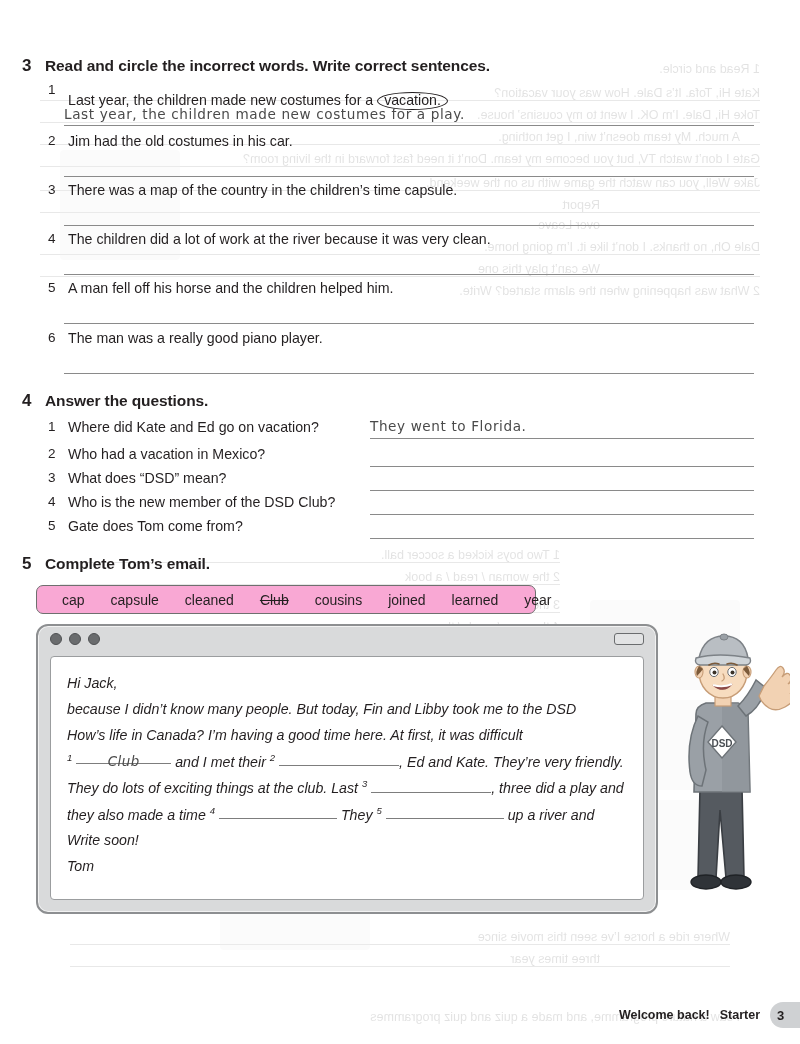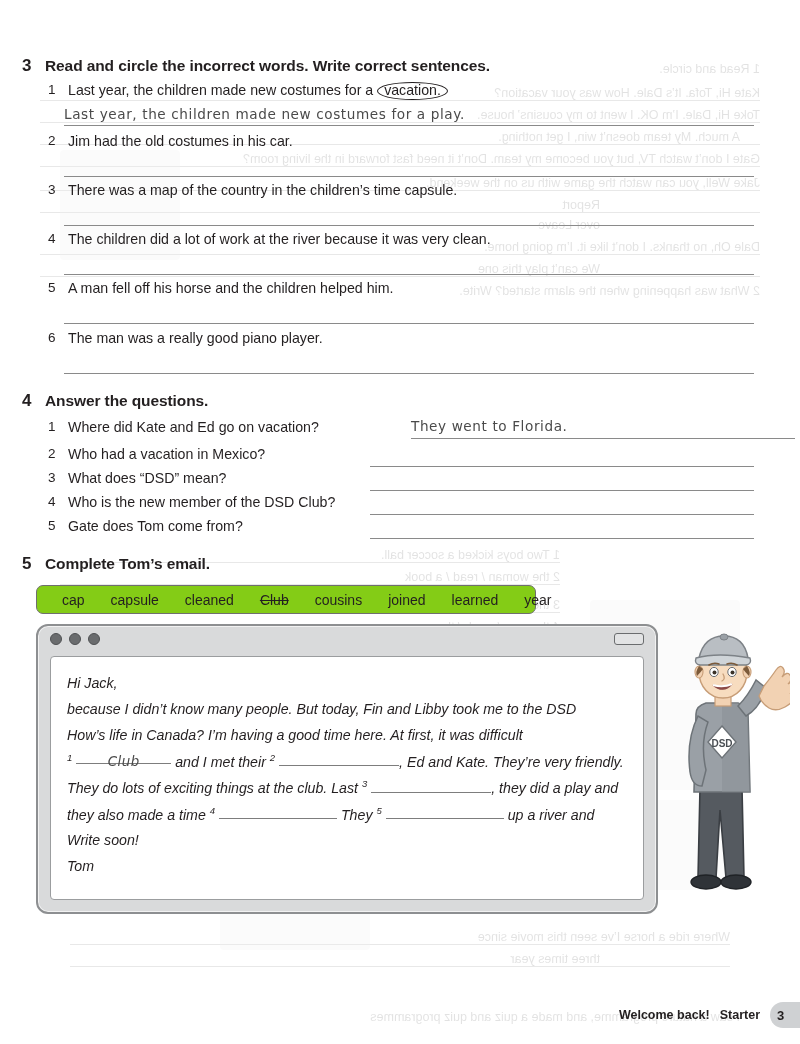--- a/index.html
+++ b/index.html
@@ -91,34 +91,35 @@
     position: absolute;
     height: 1px;
     background: #8a8a8a;
   }
   .circled {
     display: inline-block;
     padding: 0px 6px 1px 6px;
     border: 1.4px solid #231f20;
     border-radius: 50%;
     line-height: 1.05;
+    margin-top: 10px;
   }
   .handwriting {
     font-family: "DejaVu Sans", sans-serif;
     font-size: 13.6px;
     color: #4a4a4a;
     letter-spacing: 0.6px;
   }
 
   
   .wordbank {
     position: absolute;
     border: 1.2px solid #6f6f6f;
     border-radius: 7px;
-    background: #84cc16;
+    background: #f9a8d4;
     display: flex;
     align-items: center;
     gap: 0;
     padding: 0 12px;
   }
   .wordbank span {
     font-size: 14px;
     padding: 0 13px;
   }
   .struck { text-decoration: line-through; text-decoration-thickness: 1.2px; }
@@ -312,21 +313,21 @@
     <div class="ex-head">
       <span class="ex-num">4</span>
       <span class="ex-title">Answer the questions.</span>
     </div>
   </div>
 
   <div class="item" style="position:absolute; top:419px; left:48px; width:330px;">
     <span class="item-num">1</span>
     <div class="item-text">Where did Kate and Ed go on vacation?</div>
   </div>
-  <div style="position:absolute; top:417px; left:370px; width:384px;margin-left:41px;">
+  <div style="position:absolute; top:417px; left:370px; width:384px;">
     <span class="handwriting">They went to Florida.</span>
     <div class="rule" style="left:0; top:21px; width:384px;"></div>
   </div>
 
   <div class="item" style="position:absolute; top:446px; left:48px; width:330px;">
     <span class="item-num">2</span>
     <div class="item-text">Who had a vacation in Mexico?</div>
   </div>
   <div class="rule" style="top:466px; left:370px; width:384px;"></div>
 
@@ -383,21 +384,21 @@
       <p>
         <span class="sup">1</span>
         <span class="blank" style="width:95px; text-align:center;"><span class="answer-ink">Club</span></span>
         <span>and I met their</span>
         <span class="sup">2</span>
         <span class="blank" style="width:120px;"></span><span>, Ed and Kate. They’re very friendly.</span>
       </p>
       <p>
         <span>They do lots of exciting things at the club. Last</span>
         <span class="sup">3</span>
-        <span class="blank" style="width:120px;"></span><span>, they did a play and</span>
+        <span class="blank" style="width:120px;"></span><span>, three did a play and</span>
       </p>
       <p>
         <span>they also made a time</span>
         <span class="sup">4</span>
         <span class="blank" style="width:118px;"></span>
         <span>They</span>
         <span class="sup">5</span>
         <span class="blank" style="width:118px;"></span>
         <span>up a river and</span>
       </p>

